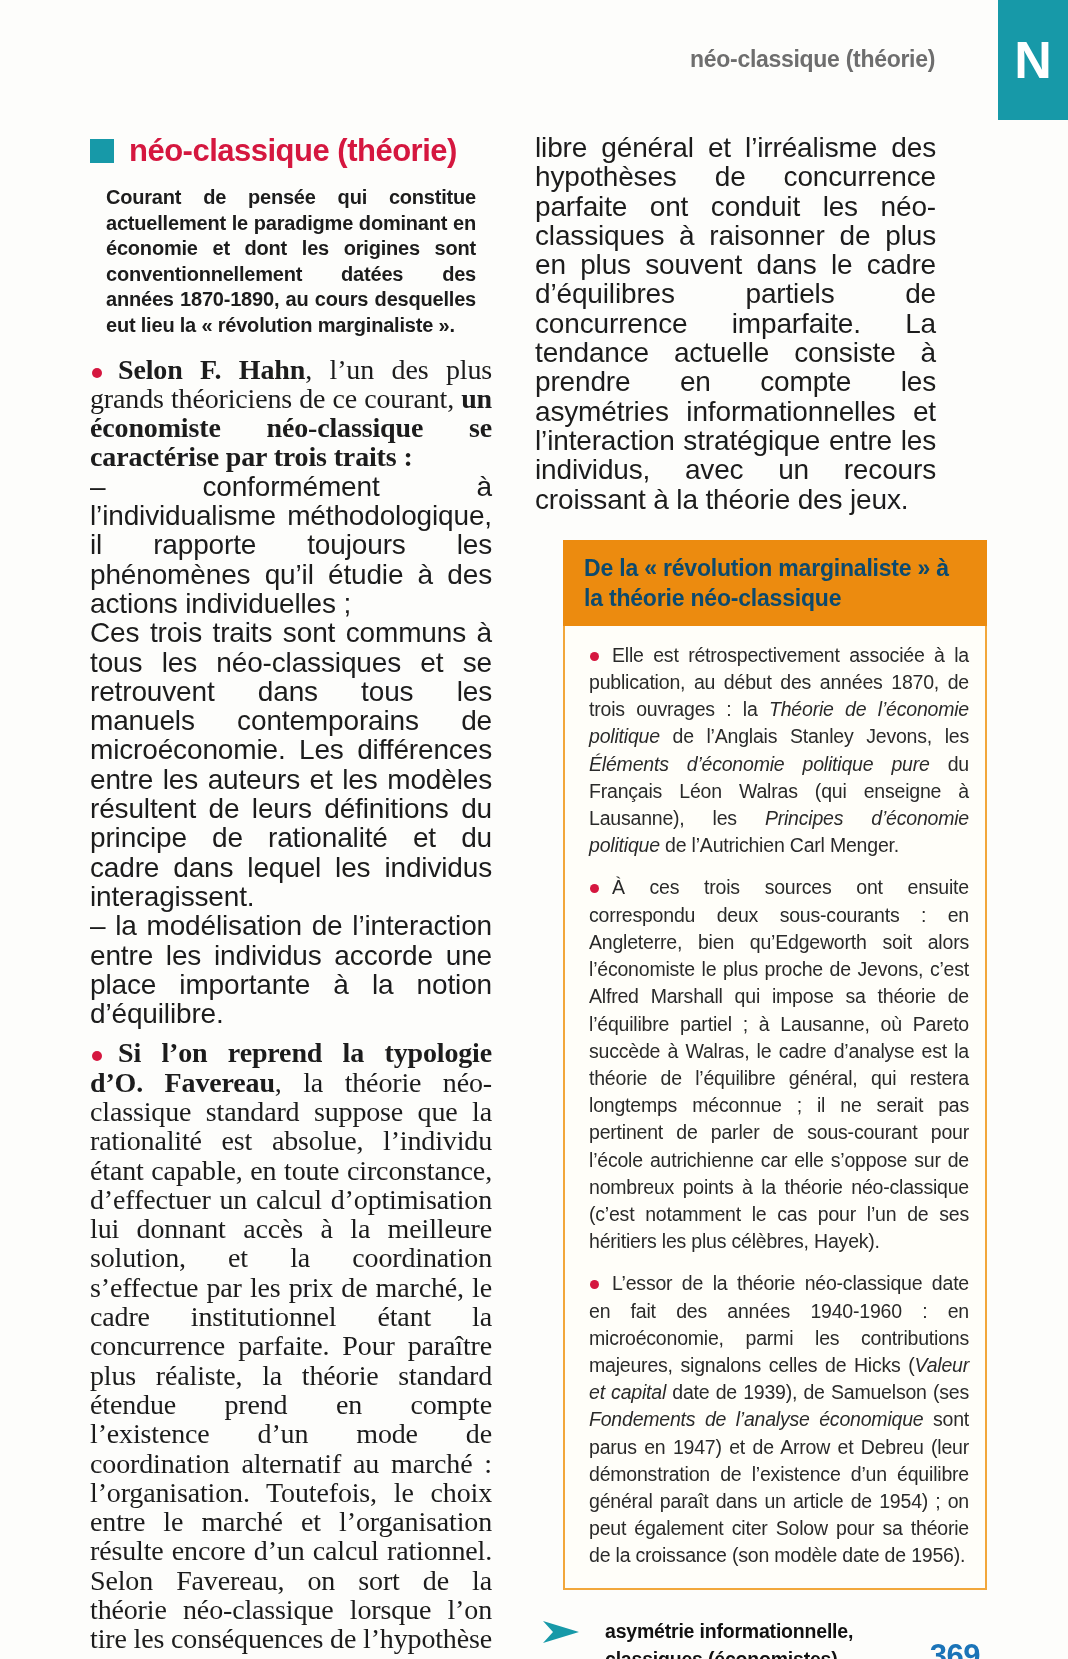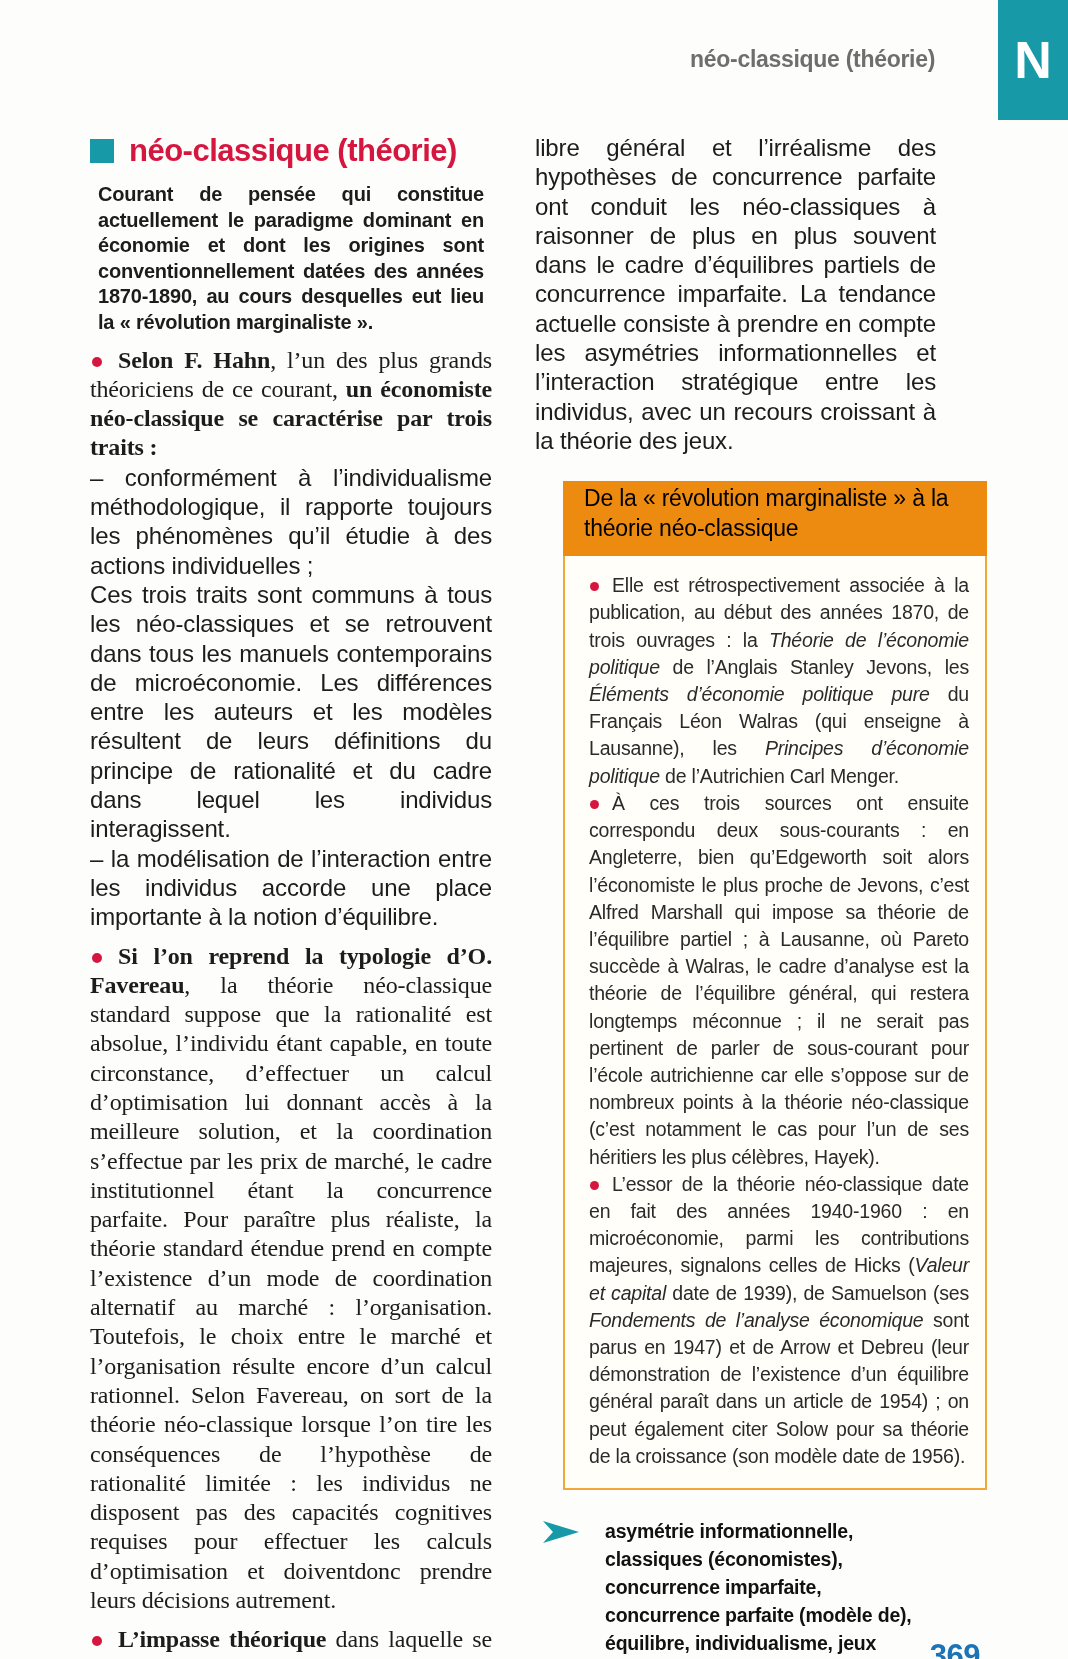--- a/index.html
+++ b/index.html
@@ -37,57 +37,57 @@
   .title-square{
     width:24px;height:24px;background:#1799a8;
     display:inline-block;margin-right:15px;flex:0 0 auto;
   }
   .entry-title .title-text{
     color:#d5173f;font-weight:bold;font-size:31px;
     letter-spacing:-0.5px;white-space:nowrap;
   }
   
   .intro{
-    margin:8px;
+    margin:16px;
     font-weight:bold;font-size:20px;line-height:25.6px;
     text-align:justify;letter-spacing:-0.2px;
   }
   .para{
     margin:0;
-    font-size:24px;line-height:29.3px;
+    font-size:28px;line-height:29.3px;
     text-align:justify;letter-spacing:-0.15px;
   }
   .para.spaced{margin-top:10px;font-family:Liberation Serif, serif;}
   .bullet-dot{
     display:inline-block;width:10px;height:10px;border-radius:50%;
     background:#d5173f;margin-right:16px;margin-left:2px;
     vertical-align:1px;
   }
   .seg-bold{font-weight:bold;}
   .seg-italic{font-style:italic;}
   
   .encadre{margin-top:26px;margin-left:28px;width:424px;}
   .encadre-header{
-    background:#ec8b0f;color:#000000;
-    font-weight:normal;font-size:23px;line-height:30px;
-    padding:2px 20px 13px 21px;
+    background:#ec8b0f;color:#0c4a6e;
+    font-weight:bold;font-size:23px;line-height:30px;
+    padding:13px 20px 13px 21px;
     letter-spacing:-0.2px;
   }
   .encadre-body{
     background:#fffef9;
     border:2px solid #f2a73b;border-top:none;
     padding:16px 16px 18px 24px;
   }
   .box-para{
     margin:0;
     font-size:19.5px;line-height:27.2px;
     text-align:justify;letter-spacing:-0.2px;
     color:#2a2a2a;
   }
-  .box-para + .box-para{}
+  .box-para + .box-para{margin-top:15px;}
   .box-para .bullet-dot{width:9px;height:9px;margin-right:13px;margin-left:1px;}
   
   .keywords{
     display:flex;align-items:flex-start;
     margin-top:27px;margin-left:8px;
   }
   .see-also-arrow{flex:0 0 auto;margin-top:3px;}
   .keywords-text{
     margin:0 0 0 26px;width:335px;
     font-weight:bold;font-size:19.5px;line-height:28px;

